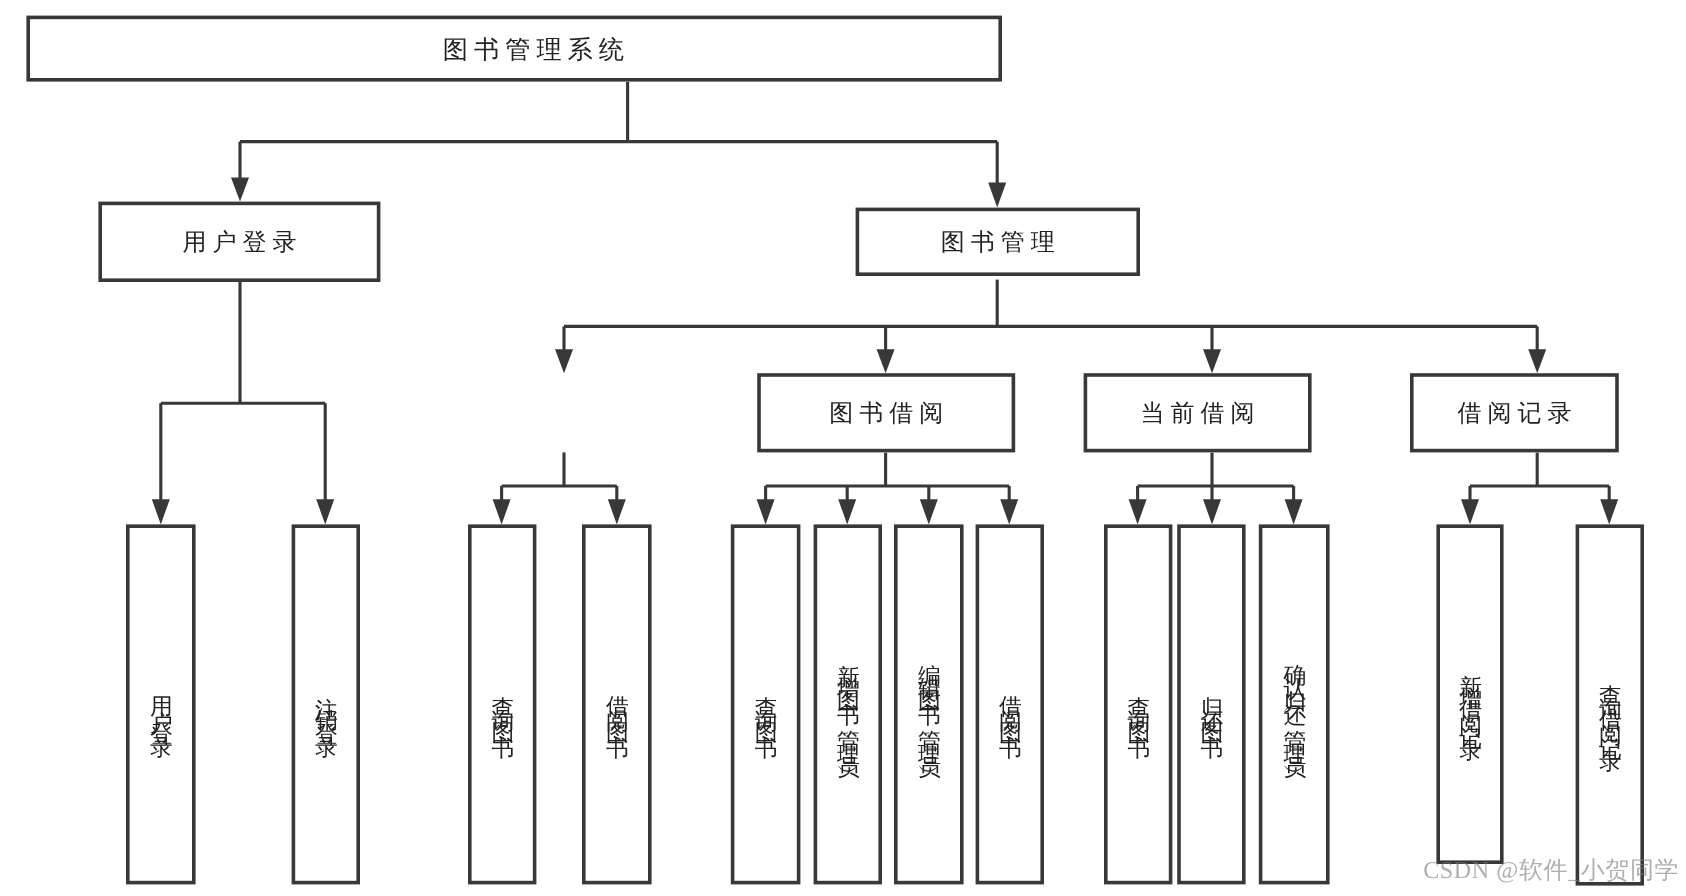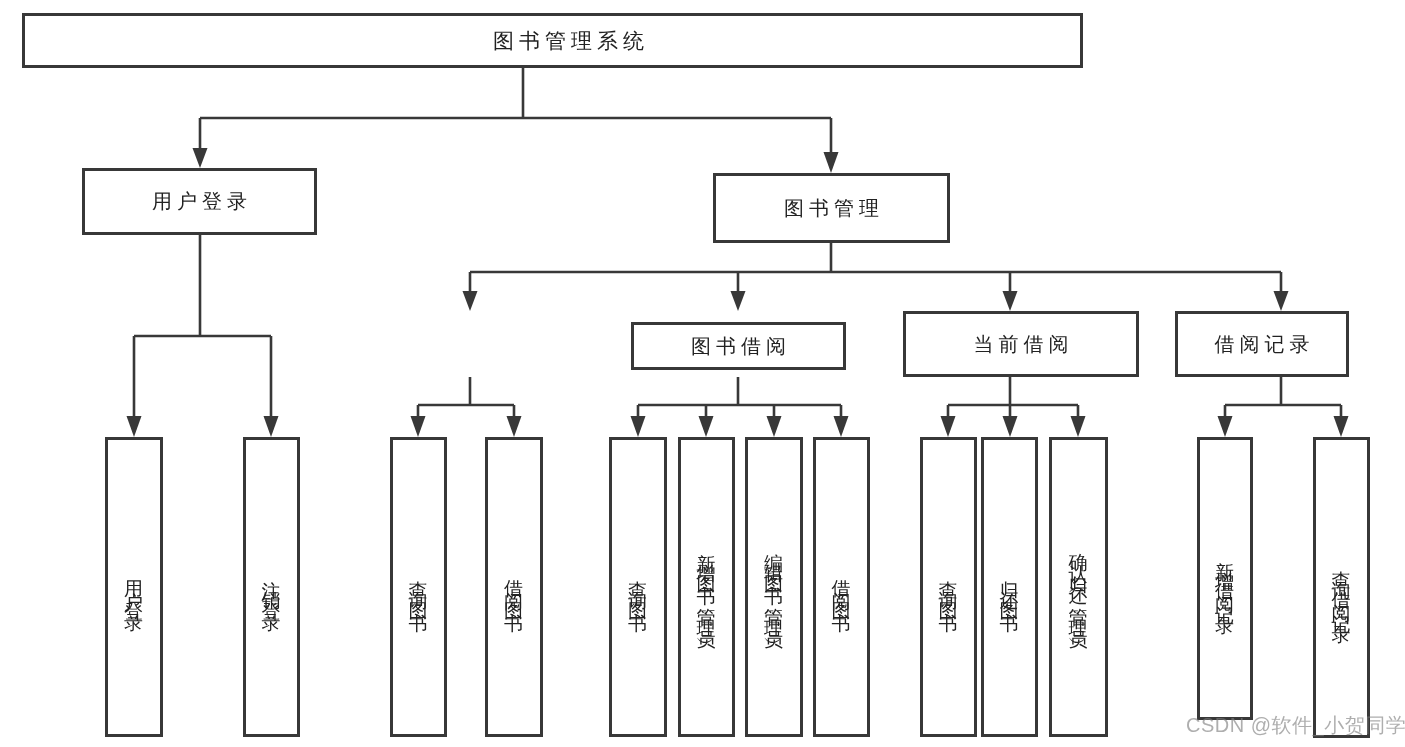--- a/index.html
+++ b/index.html
@@ -36,20 +36,21 @@
     z-index:1;
   }
   #watermark{
     position:absolute;
     left:1186px;top:712px;
     font-size:20px;
     letter-spacing:0.5px;
     color:rgba(125,125,125,0.62);
     z-index:3;
     white-space:nowrap;
+    font-family:Liberation Serif, serif;
   }
 </style>
 </head>
 <body>
 
 <div id="stage">
 
   <svg id="wires" width="1405" height="747" viewBox="0 0 1405 747" fill="none" stroke="#383838" stroke-width="2.6">
 
     <g>
@@ -119,27 +120,27 @@
     <g>
       <path d="M1281 377 V405"></path>
       <path d="M1225 405 H1341"></path>
       <path d="M1225 405 V417"></path>
         <polygon points="1217.5,416 1232.5,416 1225,437" fill="#383838" stroke="none"></polygon>
       <path d="M1341 405 V417"></path>
         <polygon points="1333.5,416 1348.5,416 1341,437" fill="#383838" stroke="none"></polygon>
     </g>
   </svg>
 
-  <div class="hbox root" style="left:22px;top:13px;width:1061px;height:55px;padding-left:32px;">图书管理系统</div>
+  <div class="hbox root" style="left:22px;top:13px;width:813px;height:55px;padding-left:32px;">图书管理系统</div>
 
   <div class="hbox" style="left:82px;top:168px;width:235px;height:67px;">用户登录</div>
-  <div class="hbox" style="left:713px;top:173px;width:237px;height:70px;">图书管理</div>
+  <div class="hbox" style="left:713px;top:173px;width:237px;height:57px;">图书管理</div>
 
-  <div class="hbox" style="left:631px;top:322px;width:215px;height:48px;">图书借阅</div>
-  <div class="hbox" style="left:903px;top:311px;width:236px;height:66px;">当前借阅</div>
+  <div class="hbox" style="left:631px;top:311px;width:215px;height:66px;">图书借阅</div>
+  <div class="hbox" style="left:903px;top:311px;width:190px;height:66px;">当前借阅</div>
   <div class="hbox" style="left:1175px;top:311px;width:174px;height:66px;">借阅记录</div>
 
   <div class="vbox" style="left:105px;top:437px;width:58px;height:300px;">用户登录</div>
   <div class="vbox" style="left:243px;top:437px;width:57px;height:300px;">注销登录</div>
 
   <div class="vbox" style="left:390px;top:437px;width:57px;height:300px;">查询图书</div>
   <div class="vbox" style="left:485px;top:437px;width:58px;height:300px;">借阅图书</div>
 
   <div class="vbox" style="left:609px;top:437px;width:58px;height:300px;">查询图书</div>
   <div class="vbox" style="left:678px;top:437px;width:57px;height:300px;">新增图书（管理员）</div>

